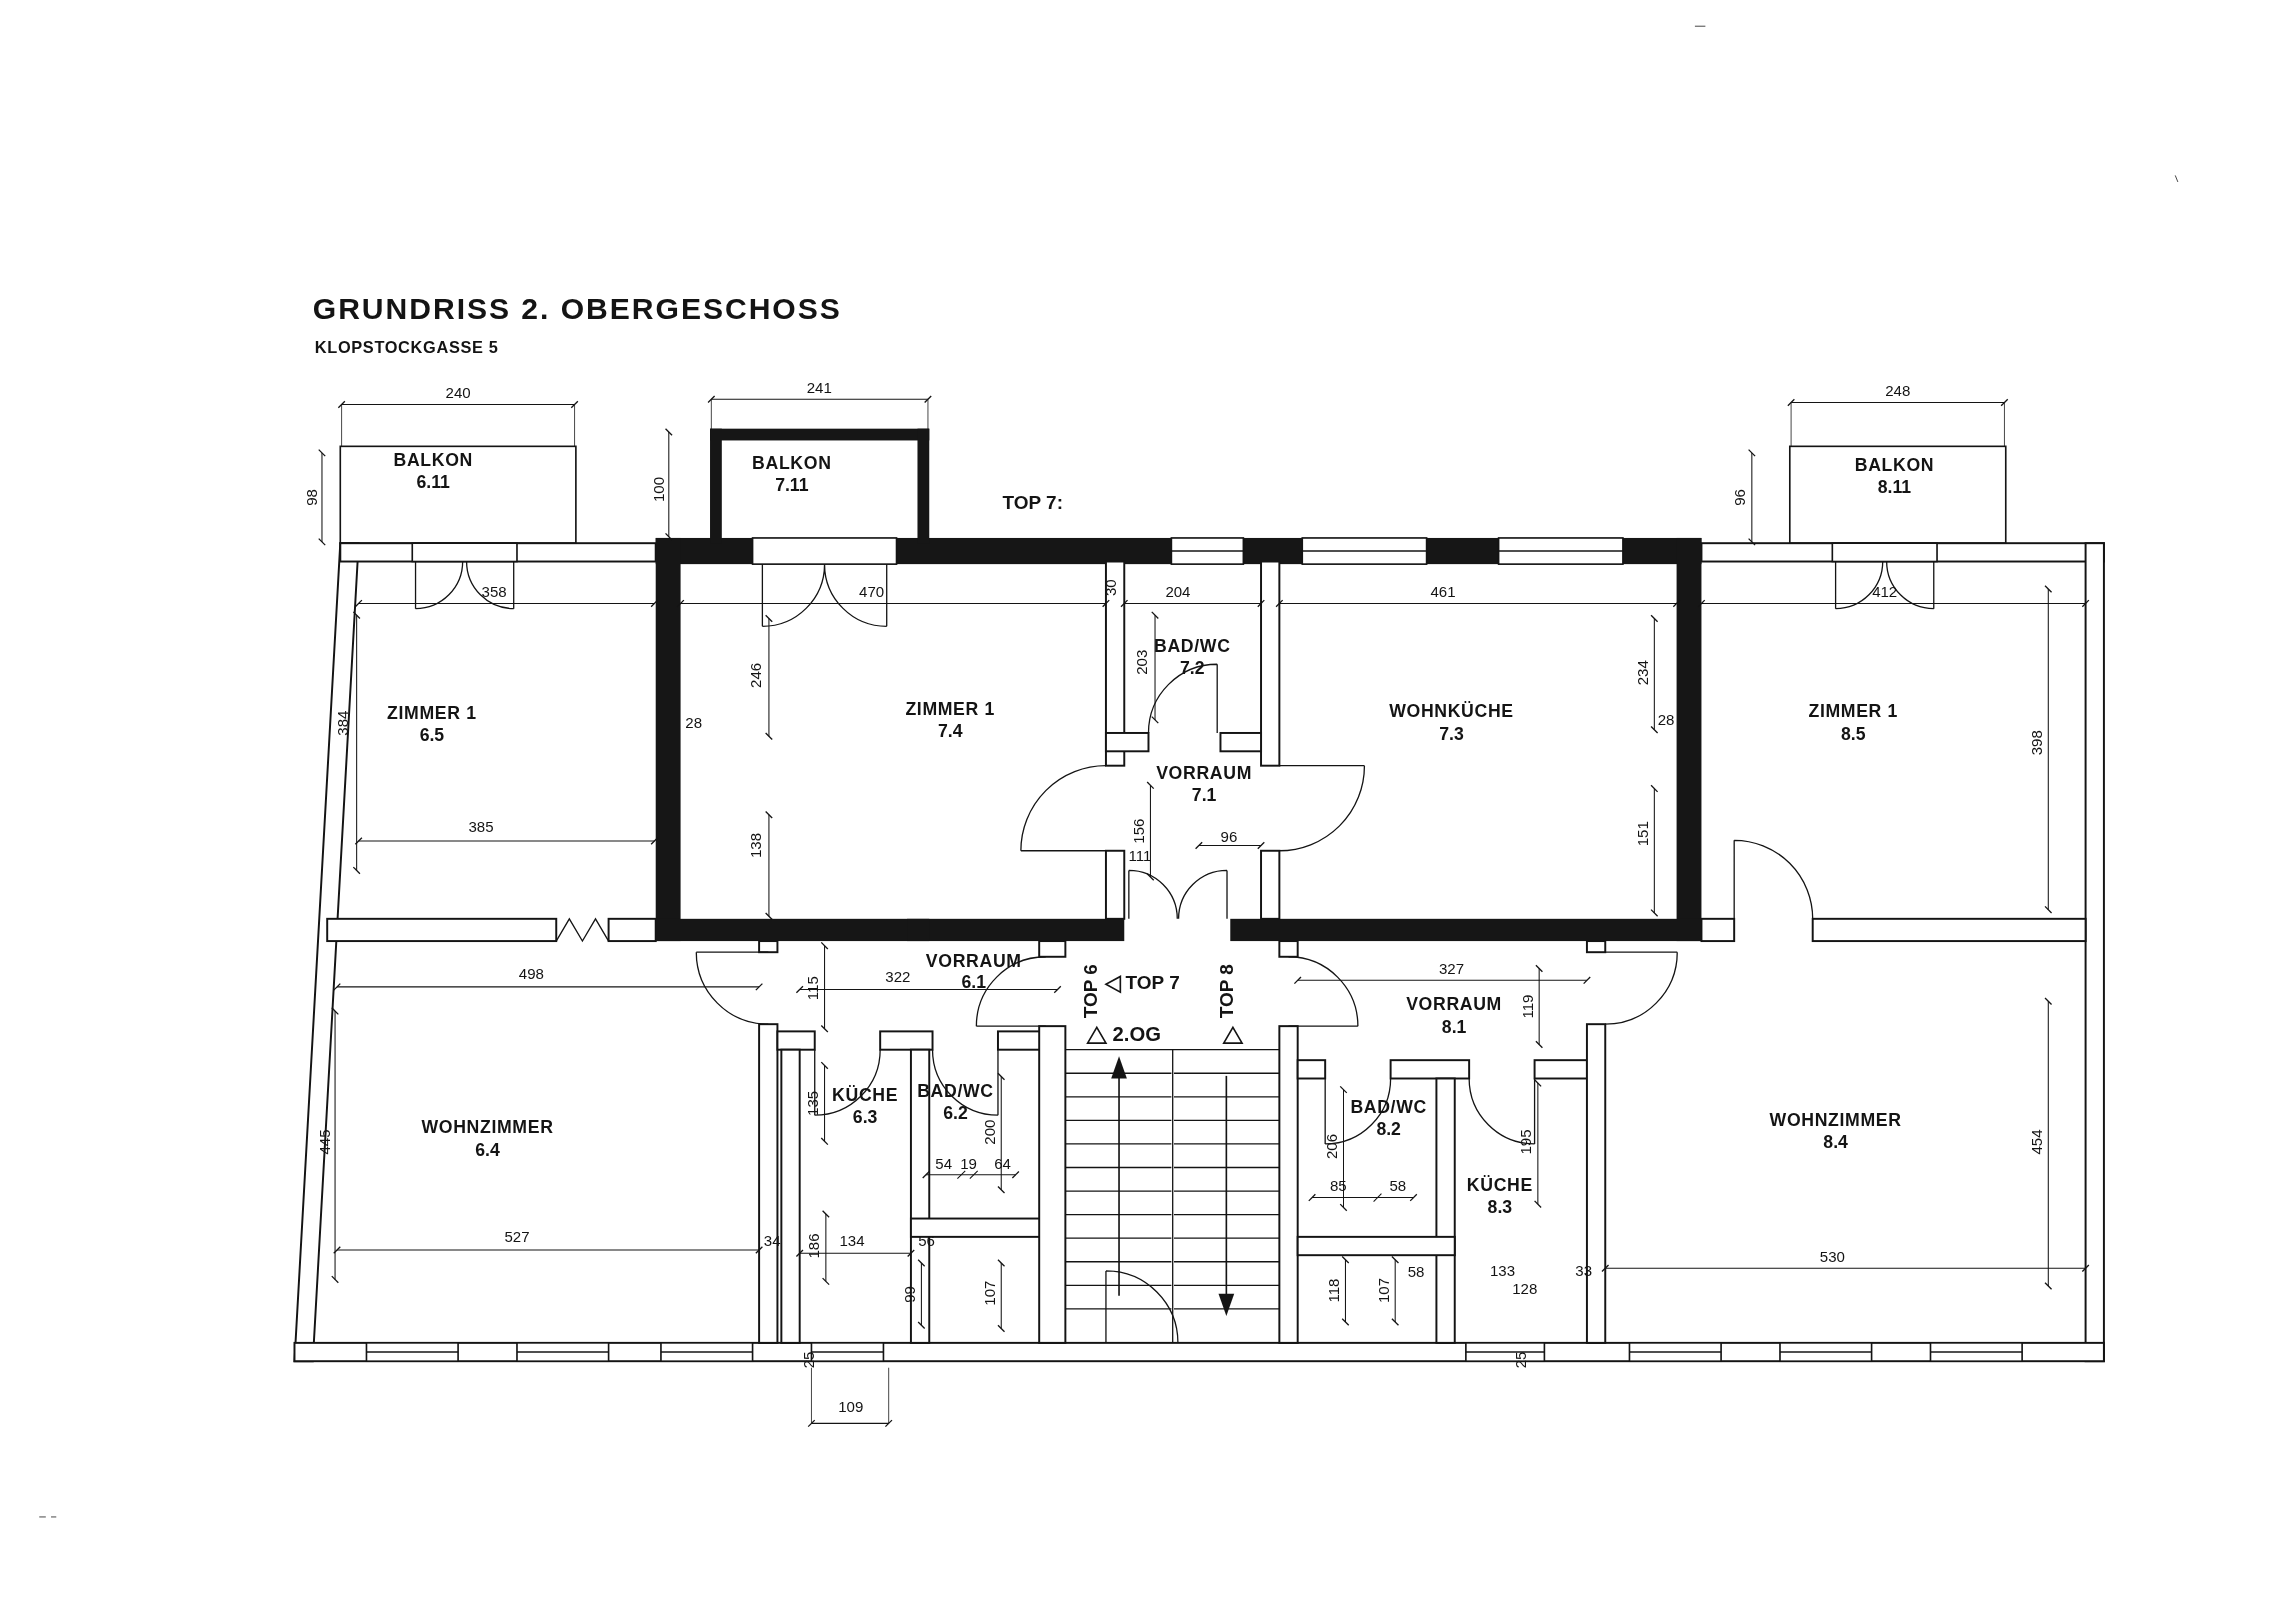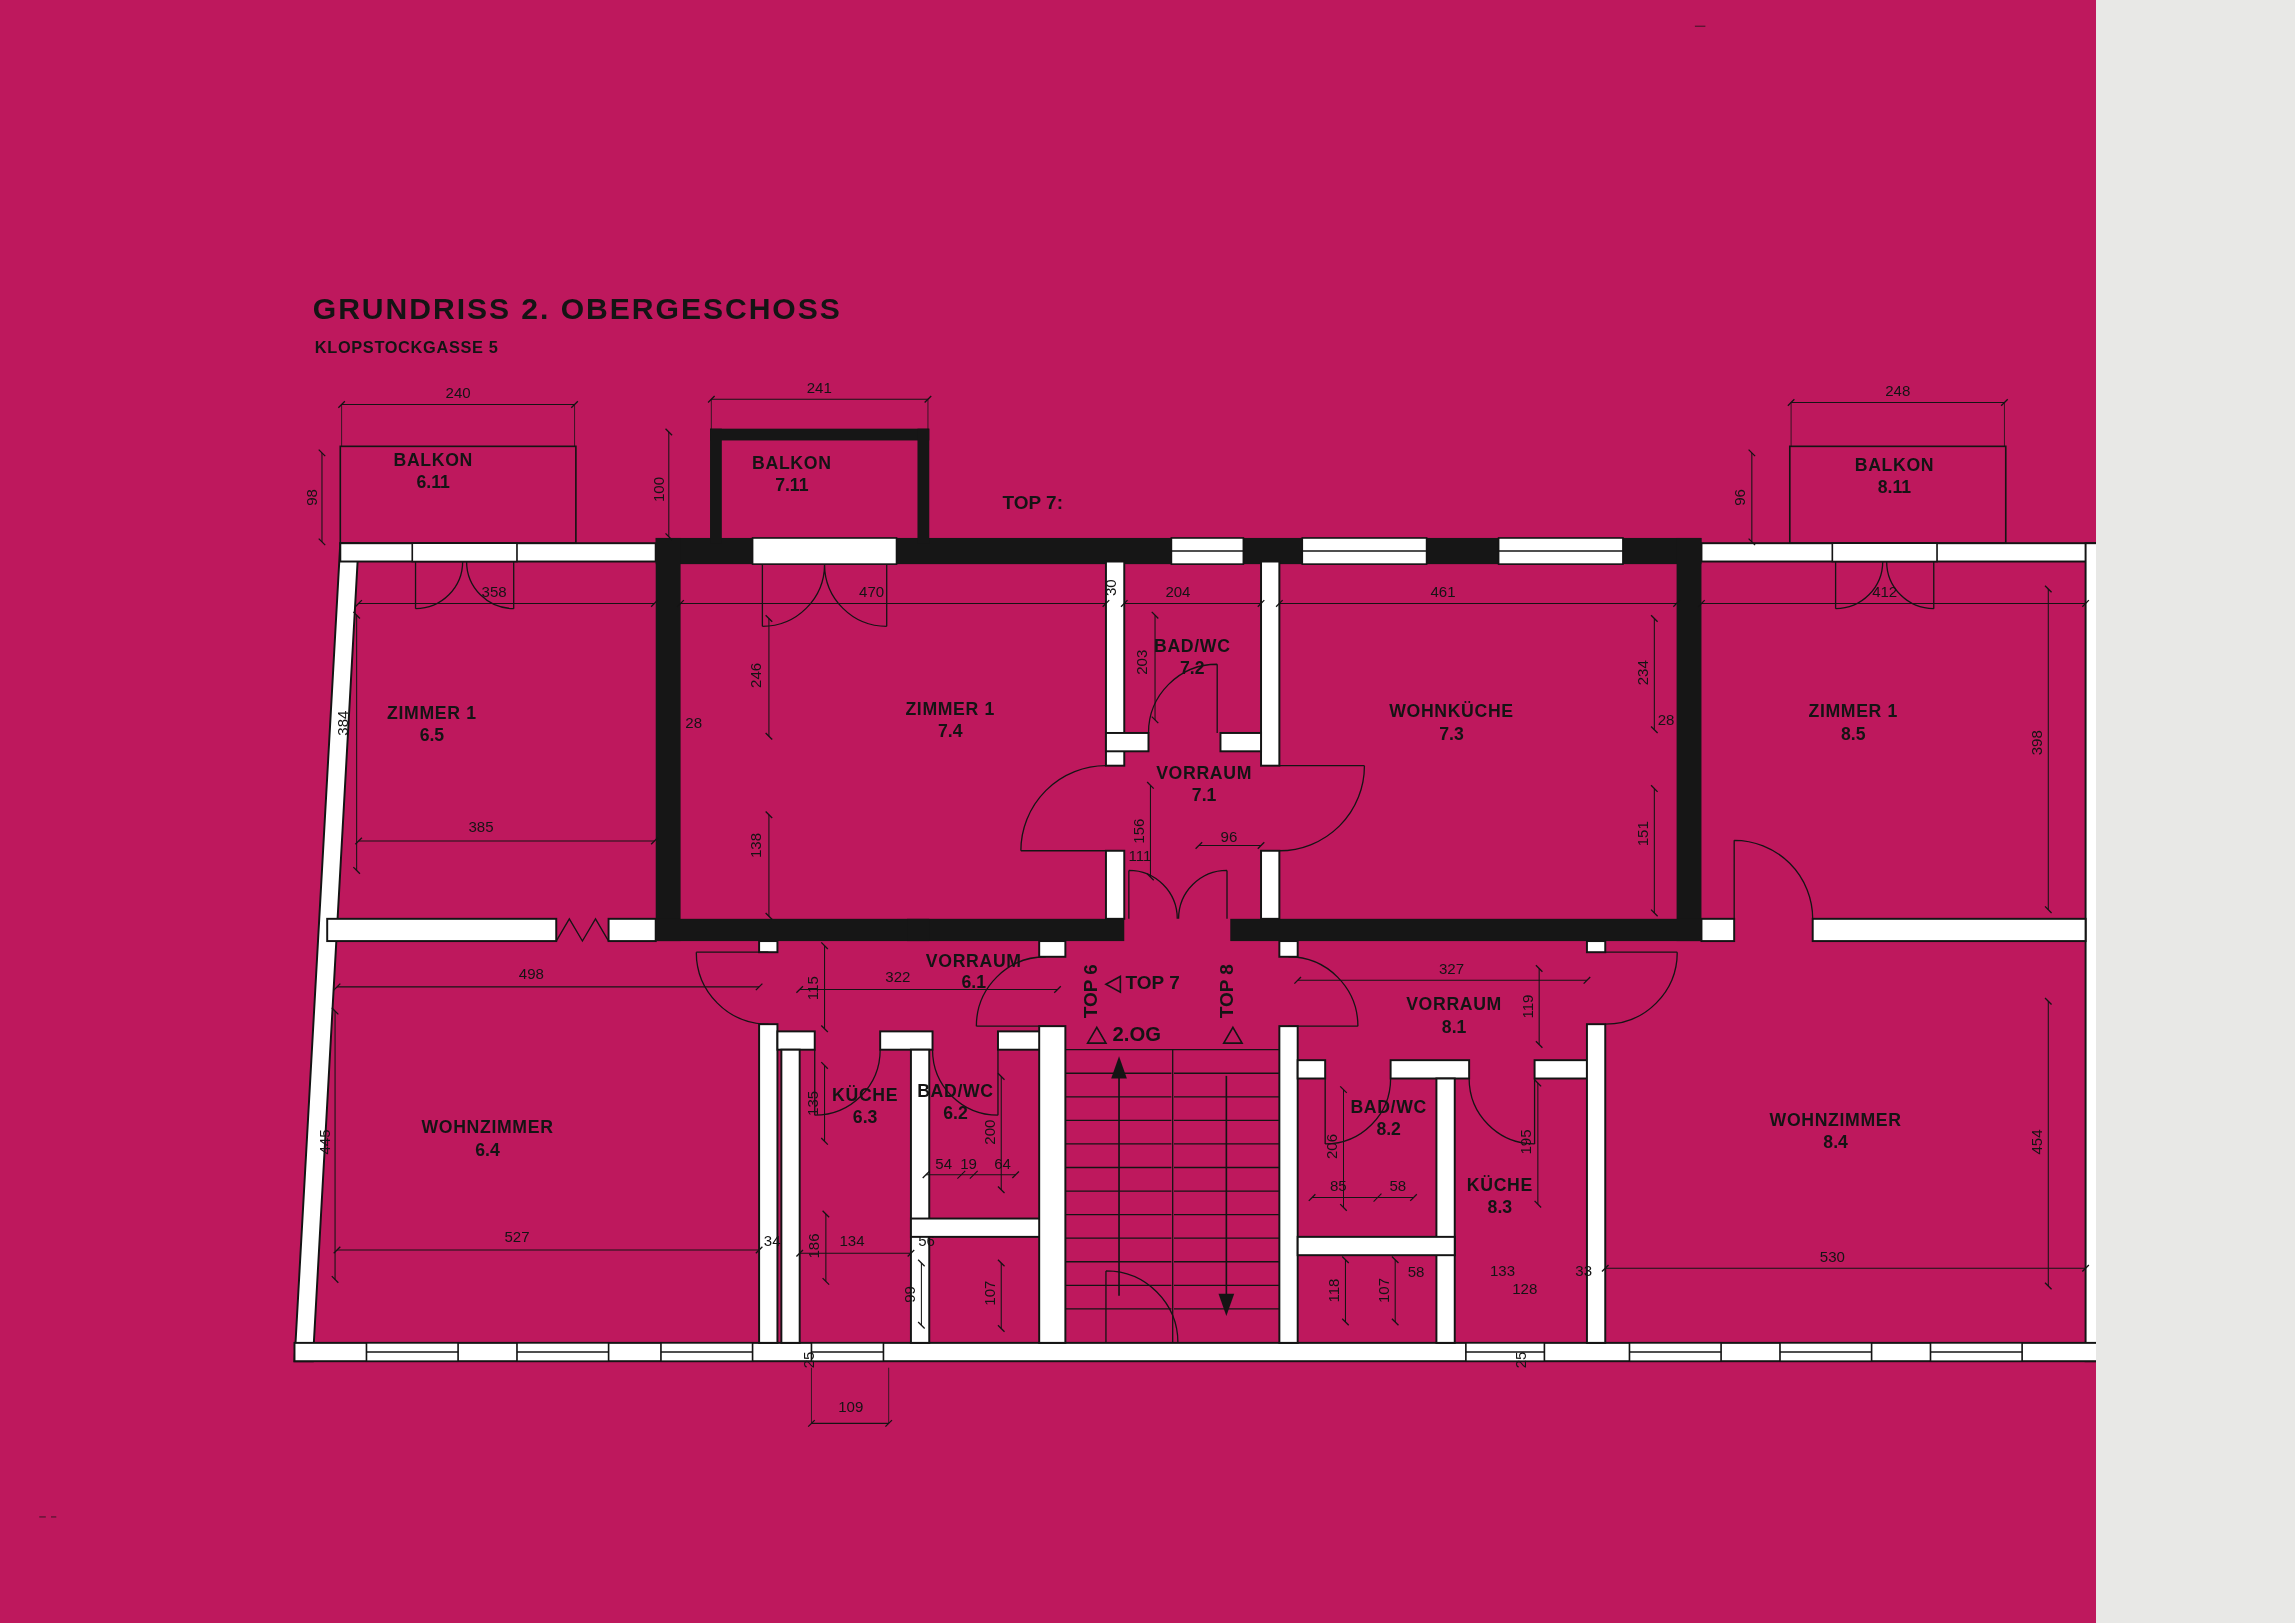--- a/index.html
+++ b/index.html
@@ -1,16 +1,16 @@
 <!DOCTYPE html>
 <html style="font-size:10.5px"><head>
 <meta charset="utf-8">
 <style>
   html,body{margin:0;padding:0;background:#e8e8e6;}
-  .page{position:relative;width:2096px;height:1623px;background:#be185d;overflow:hidden;
+  .page{position:relative;width:2295px;height:1623px;background:#ffffff;overflow:hidden;
         font-family:"Liberation Sans",sans-serif;}
   svg{position:absolute;left:0;top:0;}
   svg text{fill:#141414;font-family:"Liberation Sans",sans-serif;}
   .title{font-size:46px;font-weight:bold;letter-spacing:3px;}
   .subtitle{font-size:25px;font-weight:bold;letter-spacing:1px;}
   .hdr{font-size:29px;font-weight:bold;}
   .room-name{font-size:27px;font-weight:bold;text-anchor:middle;letter-spacing:1px;}
   .room-num{font-size:27px;font-weight:bold;text-anchor:middle;}
   .dim{font-size:23px;text-anchor:middle;}
   .flr{font-size:31px;font-weight:bold;}

